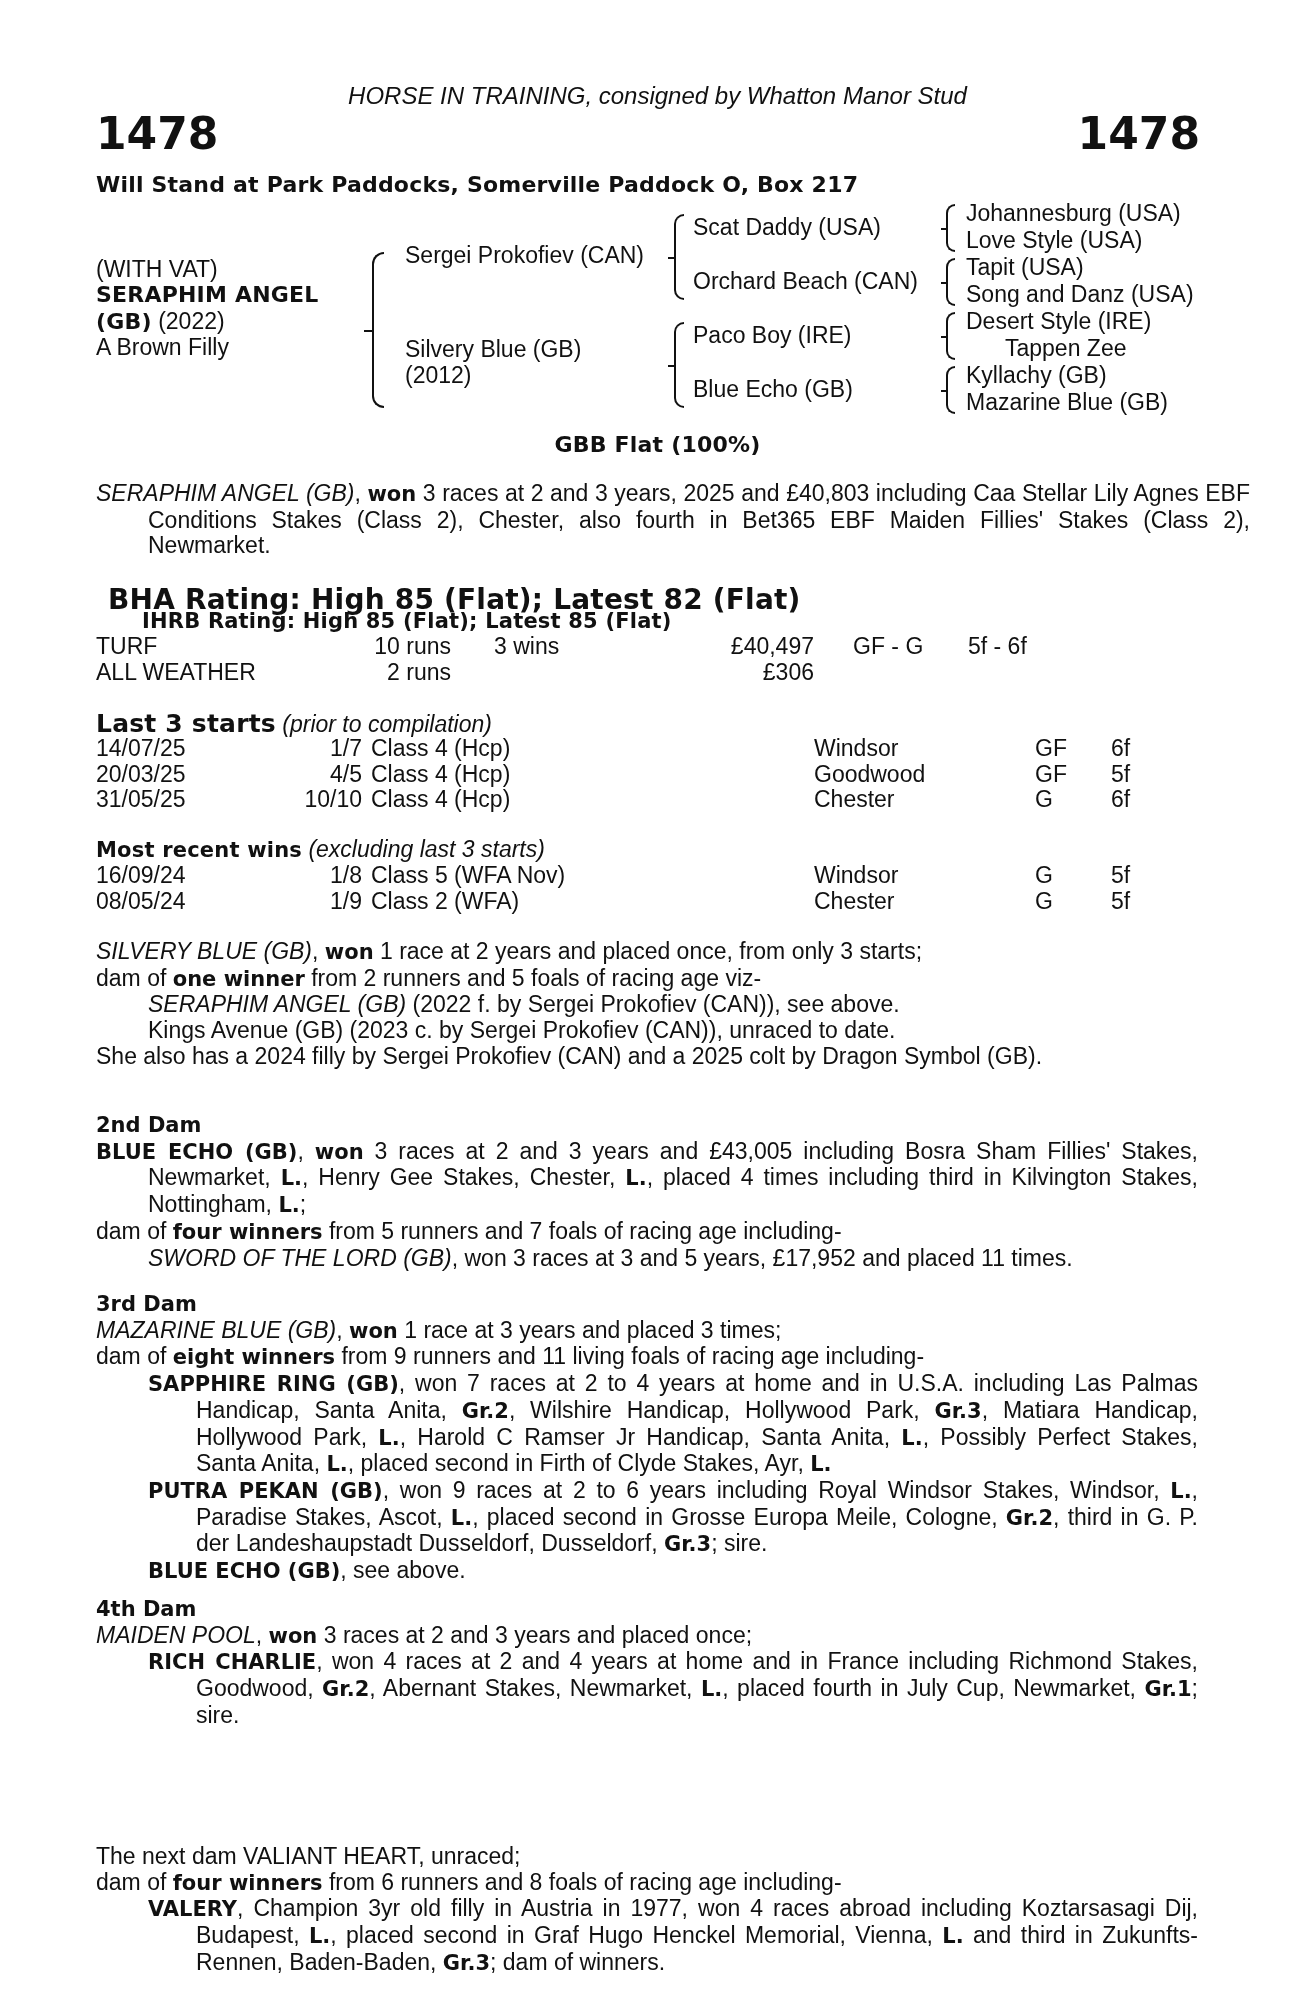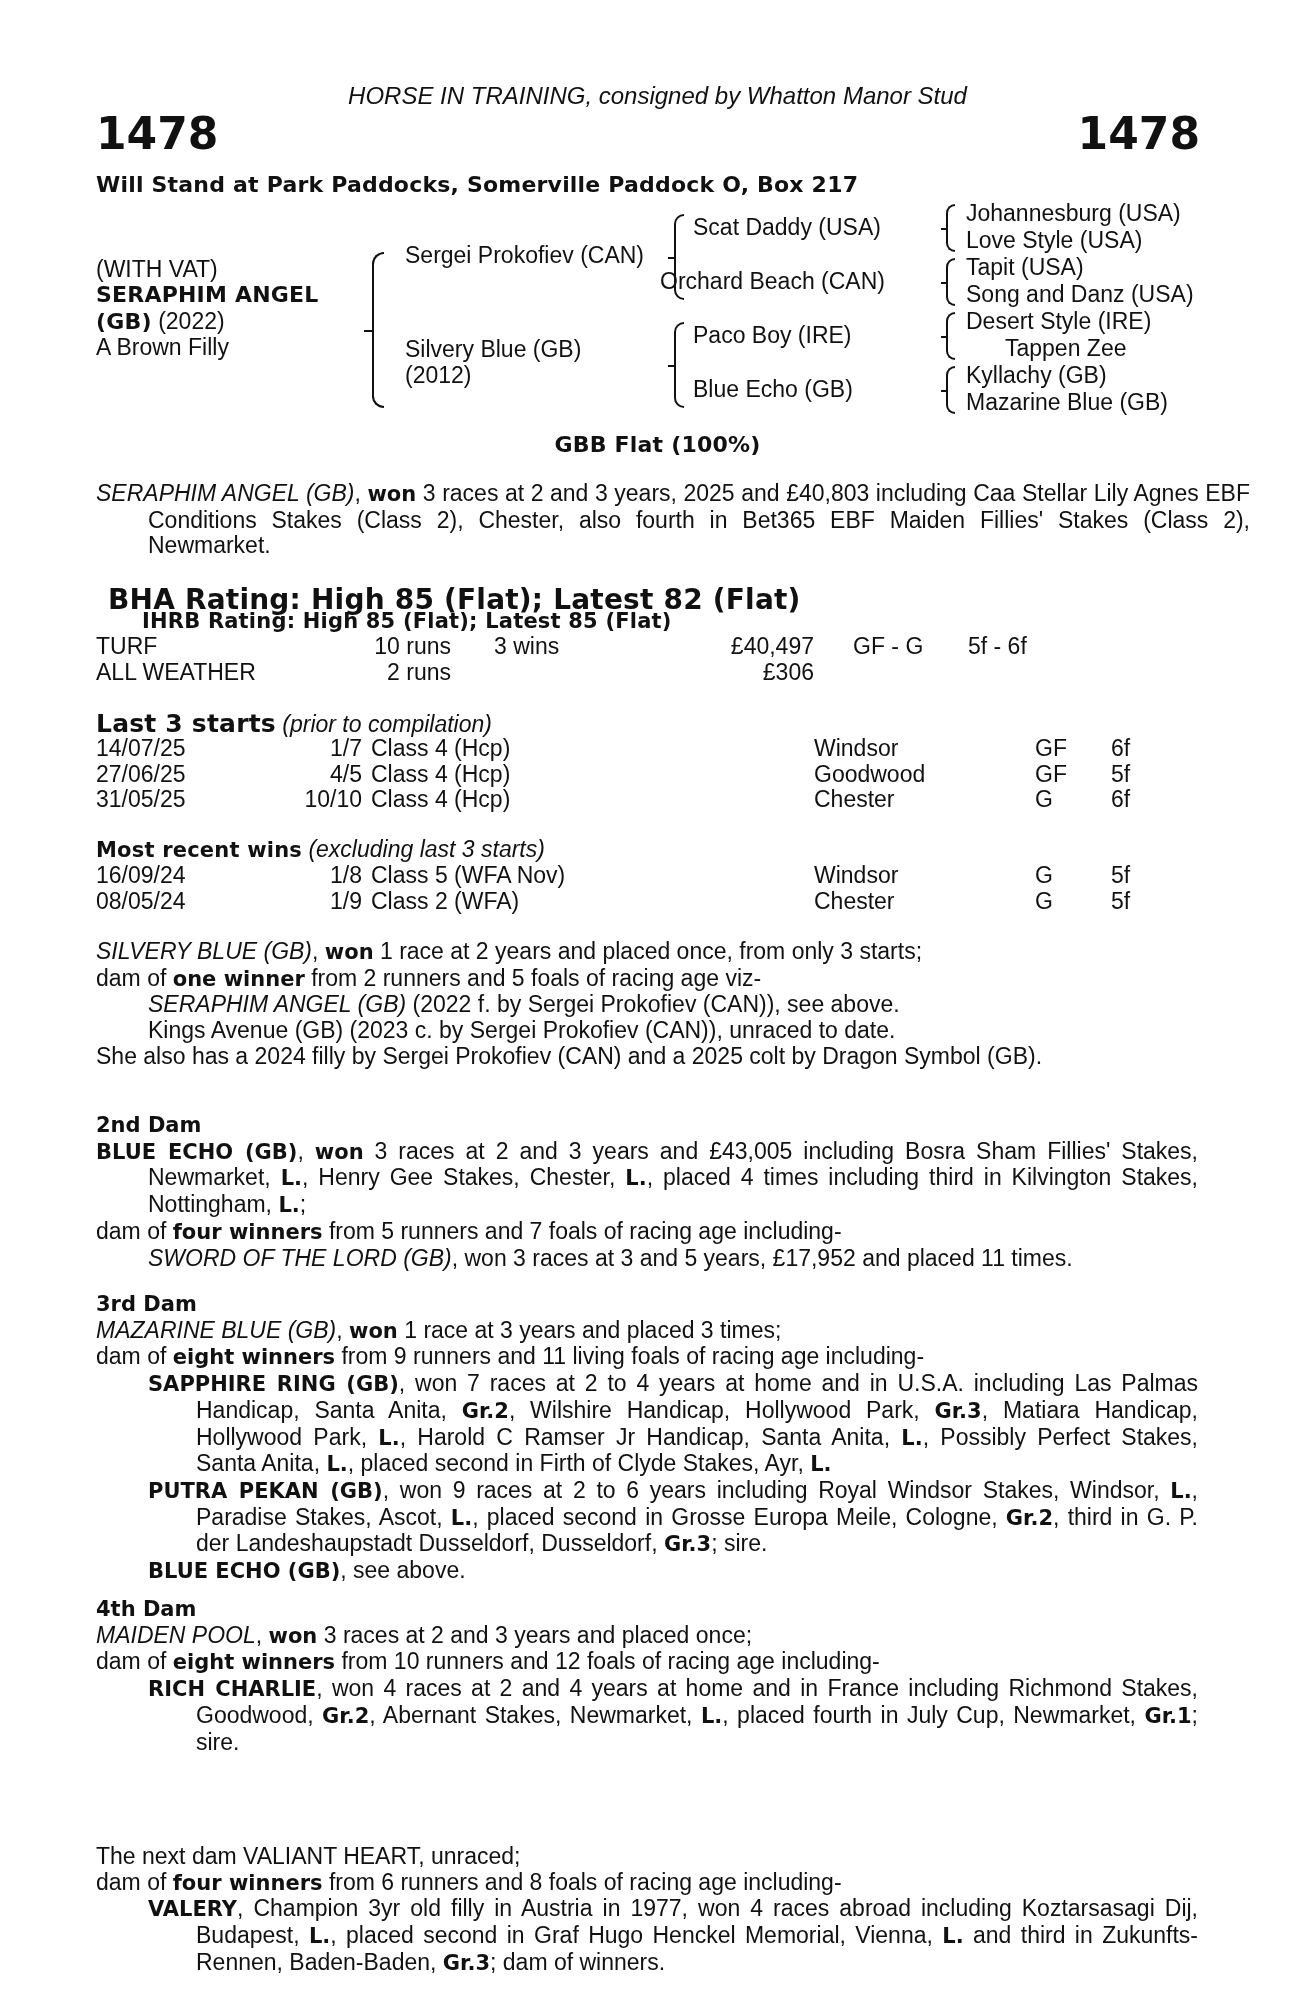--- a/index.html
+++ b/index.html
@@ -45,21 +45,21 @@
   <div class="abs" style="left:405px;top:336px;">Silvery Blue (GB)</div>
   <div class="abs" style="left:405px;top:362px;">(2012)</div>
 
   <div class="brace" style="left:674px;top:214px;width:8px;height:82px;">
       <div class="tip" style="left:-8px;width:8px"></div>
     </div>
   <div class="brace" style="left:674px;top:322px;width:8px;height:82px;">
       <div class="tip" style="left:-8px;width:8px"></div>
     </div>
   <div class="abs" style="left:693px;top:214px;">Scat Daddy (USA)</div>
-  <div class="abs" style="left:660px;top:268px;">Orchard Beach (CAN)</div>
+  <div class="abs" style="left:693px;top:268px;">Orchard Beach (CAN)</div>
   <div class="abs" style="left:693px;top:322px;">Paco Boy (IRE)</div>
   <div class="abs" style="left:693px;top:376px;">Blue Echo (GB)</div>
 
   <div class="brace" style="left:946px;top:204px;width:7px;height:44px;">
       <div class="tip" style="left:-7px;width:7px"></div>
     </div>
   <div class="brace" style="left:946px;top:258px;width:7px;height:44px;">
       <div class="tip" style="left:-7px;width:7px"></div>
     </div>
   <div class="brace" style="left:946px;top:312px;width:7px;height:44px;">
@@ -108,21 +108,21 @@
 <div id="last-starts">
     <div class="row" style="top: 735px;">
       <span style="left:0">14/07/25</span>
       <span style="right:854px">1/7</span>
       <span style="left:275px">Class 4 (Hcp)</span>
       <span style="left:718px">Windsor</span>
       <span style="left:939px">GF</span>
       <span style="left:1015px">6f</span>
     </div>
     <div class="row" style="top: 760.5px;">
-      <span style="left:0">27/06/25</span>
+      <span style="left:0">20/03/25</span>
       <span style="right:854px">4/5</span>
       <span style="left:275px">Class 4 (Hcp)</span>
       <span style="left:718px">Goodwood</span>
       <span style="left:939px">GF</span>
       <span style="left:1015px">5f</span>
     </div>
     <div class="row" style="top: 786px;">
       <span style="left:0">31/05/25</span>
       <span style="right:854px">10/10</span>
       <span style="left:275px">Class 4 (Hcp)</span>
@@ -175,21 +175,20 @@
   <p><span class="ital">MAZARINE BLUE (GB)</span>, <span class="b">won</span><span> 1 race at 3 years and placed 3 times;</span></p>
   <p><span>dam of </span><span class="b">eight winners</span><span> from 9 runners and 11 living foals of racing age including-</span></p>
   <p class="j hang2"><span class="b">SAPPHIRE RING (GB)</span><span>, won 7 races at 2 to 4 years at home and in U.S.A. including Las Palmas Handicap, Santa Anita, </span><span class="b">Gr.2</span><span>, Wilshire Handicap, Hollywood Park, </span><span class="b">Gr.3</span><span>, Matiara Handicap, Hollywood Park, </span><span class="b">L.</span><span>, Harold C Ramser Jr Handicap, Santa Anita, </span><span class="b">L.</span><span>, Possibly Perfect Stakes, Santa Anita, </span><span class="b">L.</span><span>, placed second in Firth of Clyde Stakes, Ayr, </span><span class="b">L.</span></p>
   <p class="j hang2"><span class="b">PUTRA PEKAN (GB)</span><span>, won 9 races at 2 to 6 years including Royal Windsor Stakes, Windsor, </span><span class="b">L.</span><span>, Paradise Stakes, Ascot, </span><span class="b">L.</span><span>, placed second in Grosse Europa Meile, Cologne, </span><span class="b">Gr.2</span><span>, third in G. P. der Landeshaupstadt Dusseldorf, Dusseldorf, </span><span class="b">Gr.3</span><span>; sire.</span></p>
   <p class="hang2"><span class="b">BLUE ECHO (GB)</span><span>, see above.</span></p>
 </div>
 
 <div class="para" style="top:1597px;">
   <p class="b">4th Dam</p>
   <p><span class="ital">MAIDEN POOL</span>, <span class="b">won</span><span> 3 races at 2 and 3 years and placed once;</span></p>
-  <p><span>dam of </span><span class="b">eight winners</span><span> from 10 runners and 12 foals of racing age including-</span></p>
   <p class="j hang2"><span class="b">RICH CHARLIE</span><span>, won 4 races at 2 and 4 years at home and in France including Richmond Stakes, Goodwood, </span><span class="b">Gr.2</span><span>, Abernant Stakes, Newmarket, </span><span class="b">L.</span><span>, placed fourth in July Cup, Newmarket, </span><span class="b">Gr.1</span><span>; sire.</span></p>
 </div>
 
 <div class="para" style="top:1844px;">
   <p>The next dam VALIANT HEART, unraced;</p>
   <p><span>dam of </span><span class="b">four winners</span><span> from 6 runners and 8 foals of racing age including-</span></p>
   <p class="j hang2"><span class="b">VALERY</span><span>, Champion 3yr old filly in Austria in 1977, won 4 races abroad including Koztarsasagi Dij, Budapest, </span><span class="b">L.</span><span>, placed second in Graf Hugo Henckel Memorial, Vienna, </span><span class="b">L.</span><span> and third in Zukunfts-Rennen, Baden-Baden, </span><span class="b">Gr.3</span><span>; dam of winners.</span></p>
 </div>
 
 </body></html>

